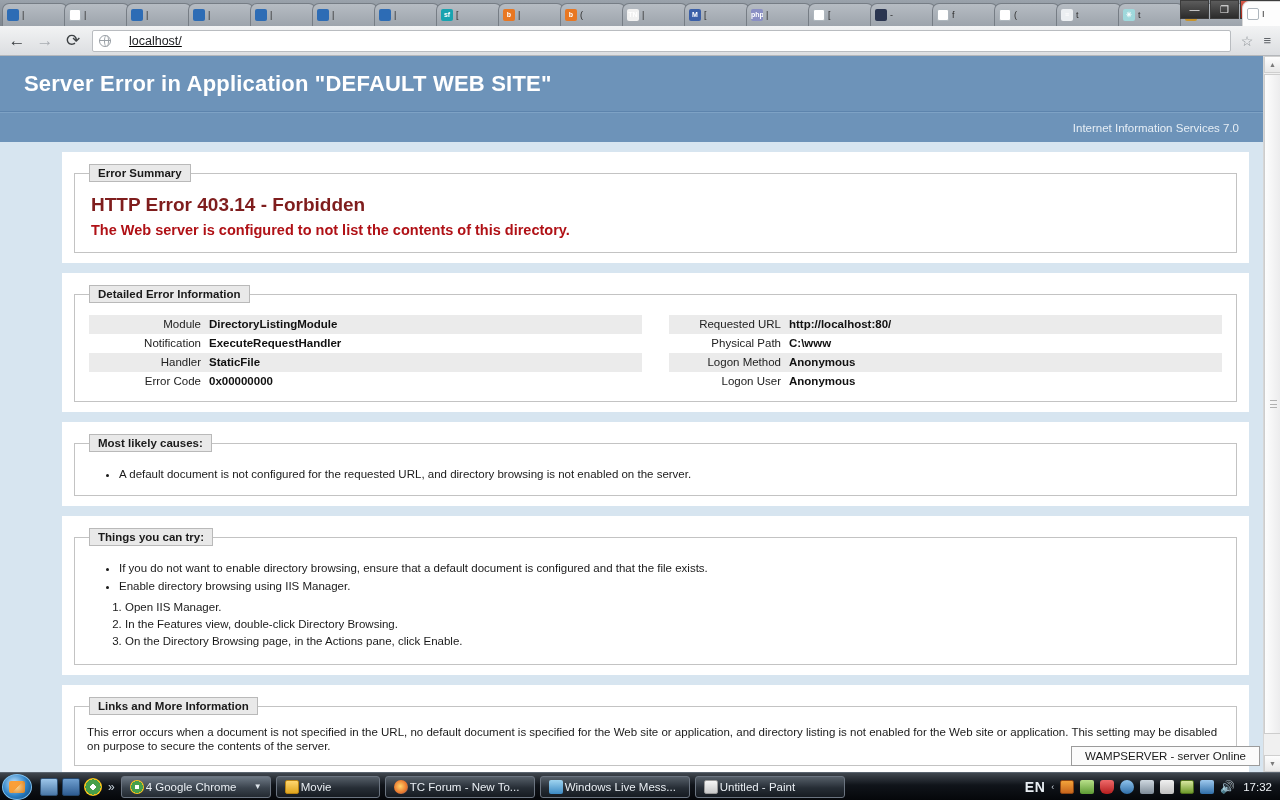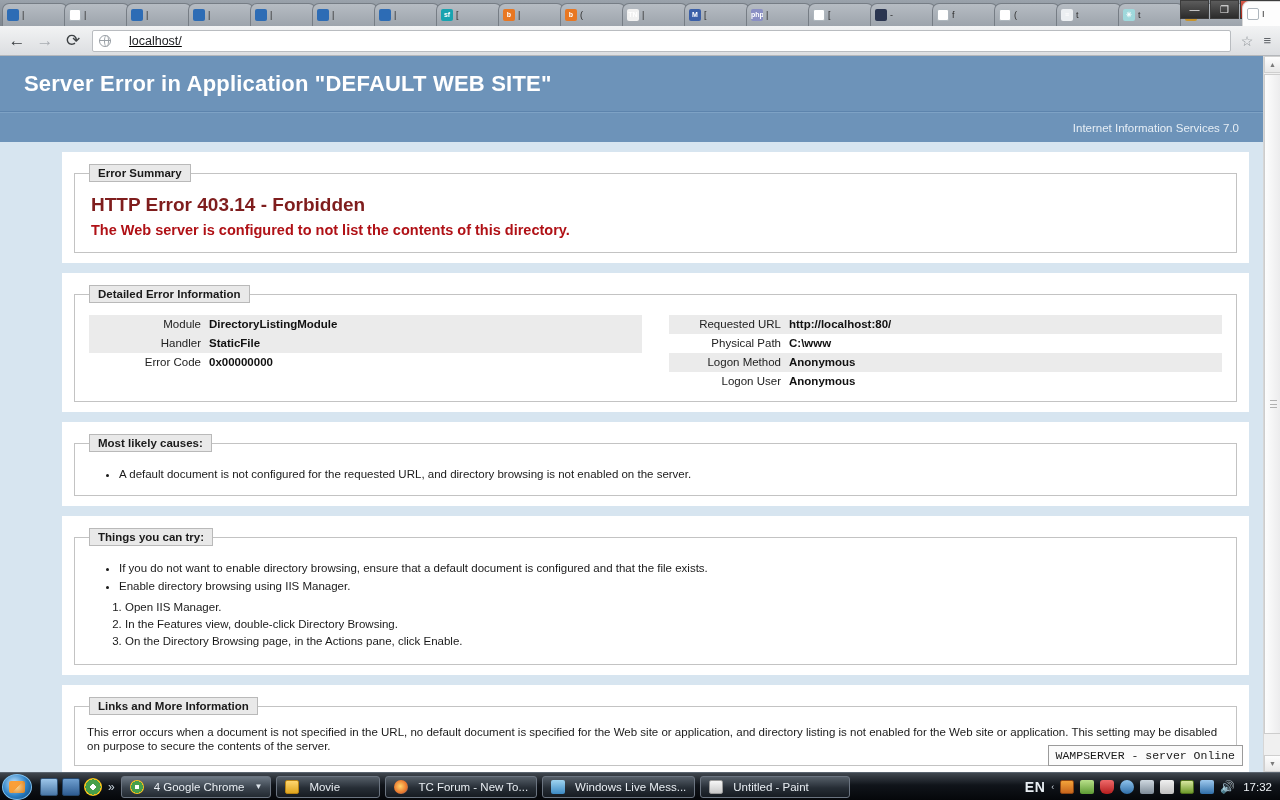--- a/index.html
+++ b/index.html
@@ -131,24 +131,24 @@
             border:1px solid #cfcfcf; color:#7a7a7a; font-size:7px; text-align:center; line-height:15px;}
   #sb-thumb { position:absolute; left:0; top:18px; width:17px; height:660px;
               background:linear-gradient(90deg,#fdfdfd,#ececed); border:1px solid #cdcdcd; }
   #sb-thumb .grip { position:absolute; left:5px; top:50%; margin-top:-4px; width:7px; height:8px;
                     border-top:1px solid #b0b0b0; border-bottom:1px solid #b0b0b0; }
   #sb-thumb .grip:after{content:"";position:absolute;left:0;top:3px;width:7px;height:1px;background:#b0b0b0;}
   #sb-down { position:absolute; left:0; bottom:0; }
 
   
   #tooltip {
-    position:absolute; right:37px; bottom:6px;
+    position:absolute; right:20px; bottom:6px;
     background:#fbfbfb; border:1px solid #9b9b9b;
-    font-size:11.5px; color:#1a1a1a; padding:3px 7px; z-index:30;
-    font-family:Liberation Mono, monospace;
+    font-size:11.5px; color:#1a1a1a; padding:3px 13px; z-index:30;
+    font-family:Liberation Sans, sans-serif;
   }
 
   
   #taskbar {
     position:absolute; left:0; top:772px; width:1280px; height:28px;
     background:linear-gradient(#40474f,#10141a 45%,#05070a);
     border-top:1px solid #5b6570; display:flex; align-items:center;
     padding-left:2px; gap:0;
   }
   #start-orb {
@@ -161,21 +161,21 @@
       radial-gradient(circle,#ffd38a,#e67e12); border-radius:2px; opacity:.95;}
   .qlaunch { width:18px; height:18px; margin-right:4px; border-radius:2px; }
   .ql-monitor { background:linear-gradient(#9dc6ea,#4a78a8); border:1px solid #2e4f72; }
   .ql-desk { background:linear-gradient(#6f9fd0,#2e5c92); border:1px solid #24466c; }
   .ql-chrome { background:radial-gradient(circle at 50% 50%,#fff 0 22%,#48a04a 22% 60%,#f7c31c 60% 78%,#e0402f 78%); border-radius:50%; }
   .ql-sep { color:#c7d2dc; font-size:12px; margin:0 6px 0 2px; }
   .task {
     height:22px; min-width:104px; margin-right:5px; padding:0 8px;
     background:linear-gradient(#555e68,#262d35 55%,#161b21);
     border:1px solid #6b7480; border-radius:3px;
-    display:flex; align-items:center; gap:10px;
+    display:flex; align-items:center; gap:2px;
     color:#e9eef3; font-size:11.5px; white-space:nowrap; overflow:hidden;
   }
   .task.wide { min-width:150px; }
   .task.active { background:linear-gradient(#6d7884,#3a434d 55%,#232a31); }
   .tico { width:14px; height:14px; flex:0 0 14px; border-radius:2px; }
   .tico.chrome { background:radial-gradient(circle at 50% 50%,#fff 0 22%,#48a04a 22% 60%,#f7c31c 60% 78%,#e0402f 78%); border-radius:50%; }
   .tico.folder { background:linear-gradient(#ffd670,#e0a61e); border:1px solid #b88314; border-radius:2px; }
   .tico.ff { background:radial-gradient(circle at 45% 45%,#ffd36b,#e9762c 60%,#1c5aa0); border-radius:50%; }
   .tico.msn { background:linear-gradient(#9fd4f0,#3c8ac4); border-radius:2px; }
   .tico.paint { background:linear-gradient(#f6f6f6,#c9c9c9); border:1px solid #9a9a9a; }
@@ -330,20 +330,24 @@
 
         <div class="panel">
           <fieldset class="sec">
             <legend>Detailed Error Information</legend>
             <div class="det-wrap">
               <div class="det-col" id="det-left">
                   <div class="det-row alt">
                     <div class="det-k">Module</div>
                     <div class="det-v">DirectoryListingModule</div>
                   </div>
+                  <div class="det-row">
+                    <div class="det-k">Notification</div>
+                    <div class="det-v">ExecuteRequestHandler</div>
+                  </div>
                   <div class="det-row alt">
                     <div class="det-k">Handler</div>
                     <div class="det-v">StaticFile</div>
                   </div>
                   <div class="det-row">
                     <div class="det-k">Error Code</div>
                     <div class="det-v">0x00000000</div>
                   </div>
                 </div>
               <div class="det-col" id="det-right">

